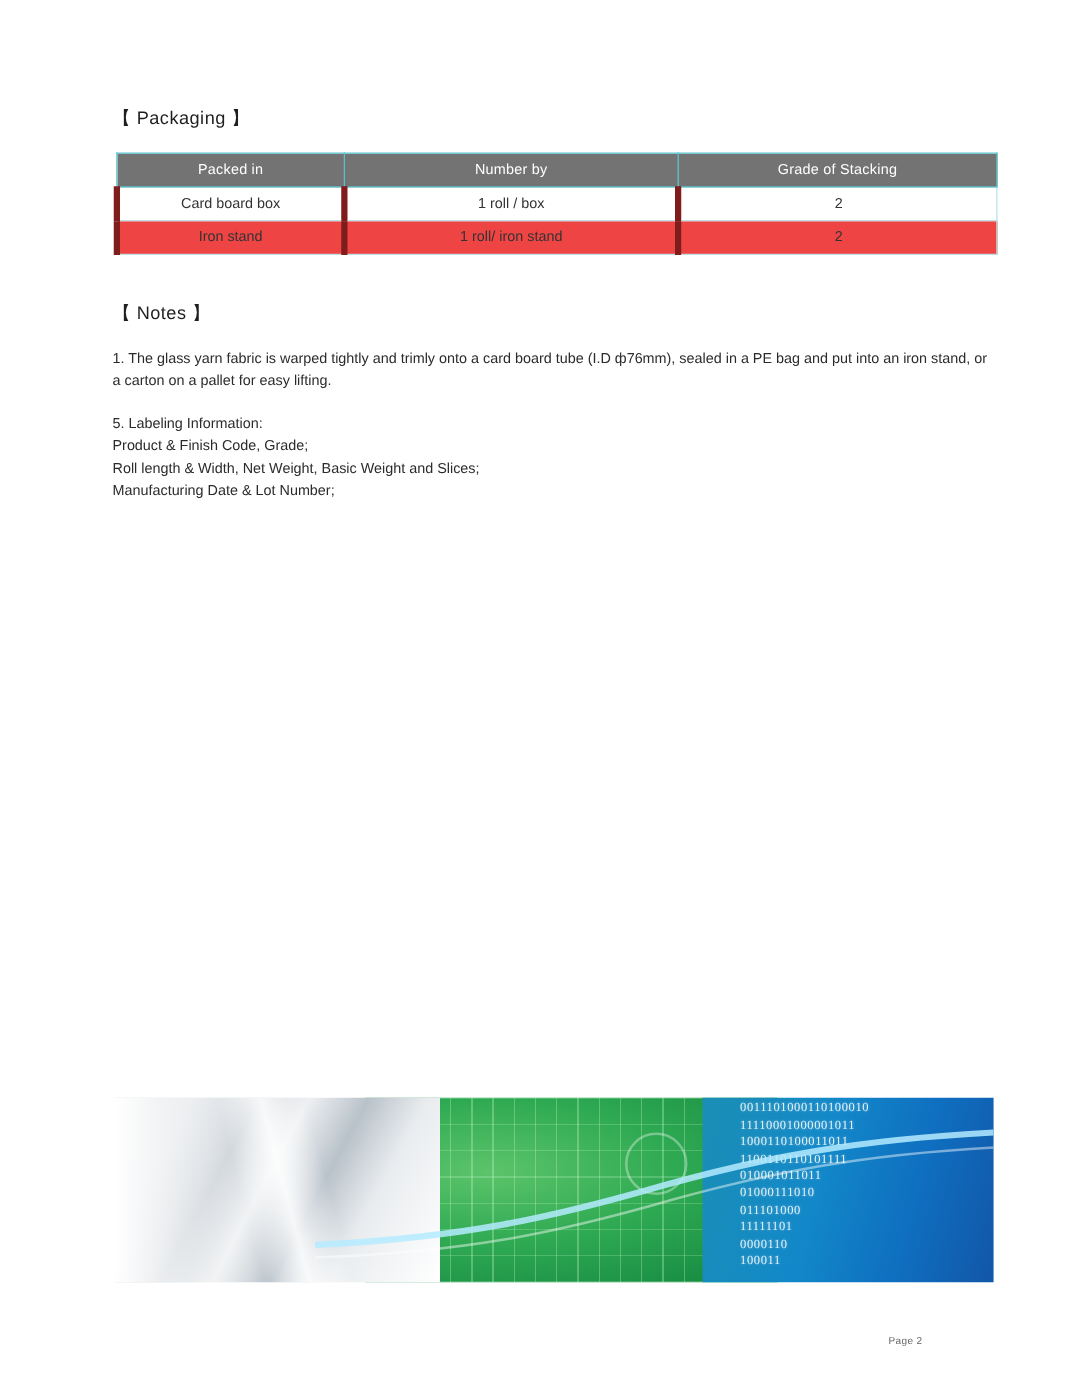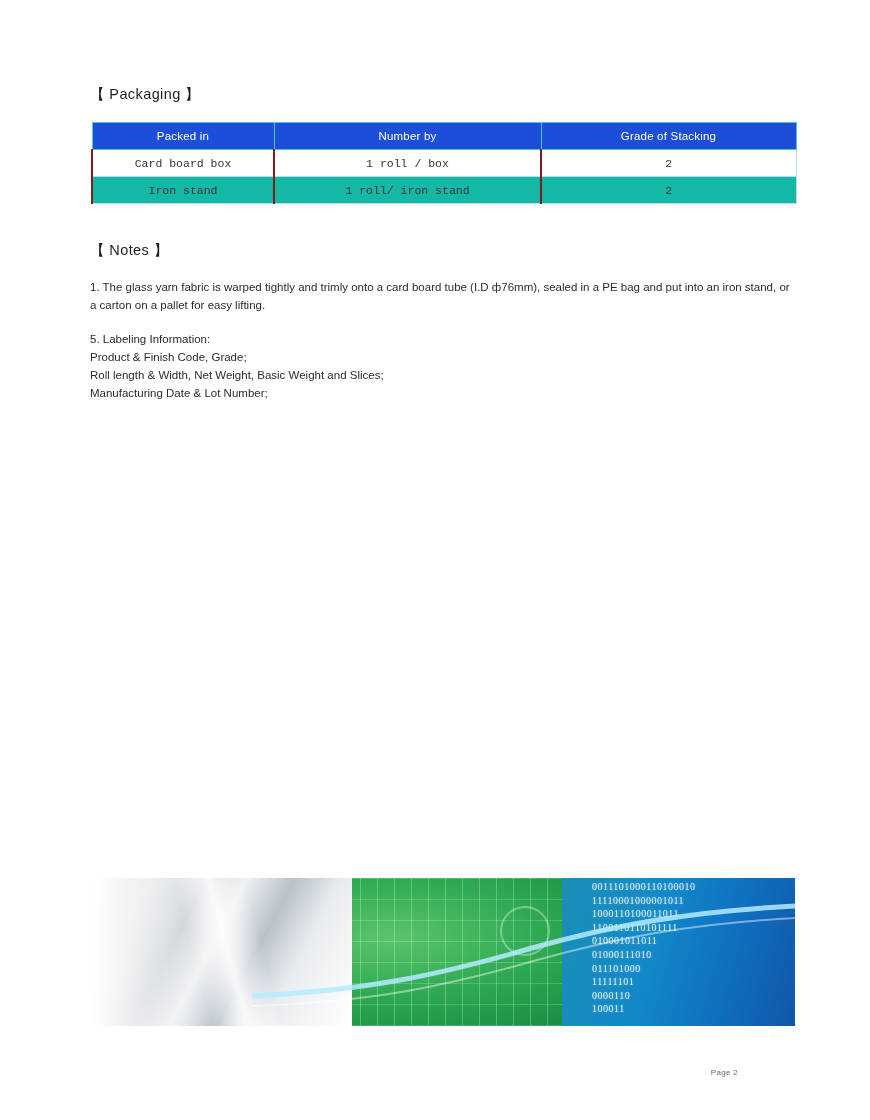--- a/index.html
+++ b/index.html
@@ -45,37 +45,36 @@
   }
   .pkg-table th, .pkg-table td {
     height: 26px;
     font-size: 11.5px;
     font-weight: 400;
     text-align: center;
     vertical-align: middle;
     padding: 0;
   }
   .pkg-table th {
-    background: #1d4ed8;
+    background: #737373;
     color: #ffffff;
     border: 1px solid #55c3cf;
     letter-spacing: 0.2px;
   }
   .pkg-table td {
     color: #333333;
-    border-left: 2px solid #7f1d1d;
+    border-left: 5px solid #7f1d1d;
     border-right: 1px solid #bcdfe6;
     border-bottom: 1px solid #bcdfe6;
-    font-family: Liberation Mono, monospace;
   }
   .pkg-table tr.row-even td {
     background: #ffffff;
   }
   .pkg-table tr.row-odd td {
-    background: #14b8a6;
+    background: #ef4444;
   }
   .col-1 { width: 182px; }
   .col-2 { width: 267px; }
   .col-3 { width: 255px; }
 
   
   .notes-block {
     position: absolute;
     left: 90px;
     top: 278px;

